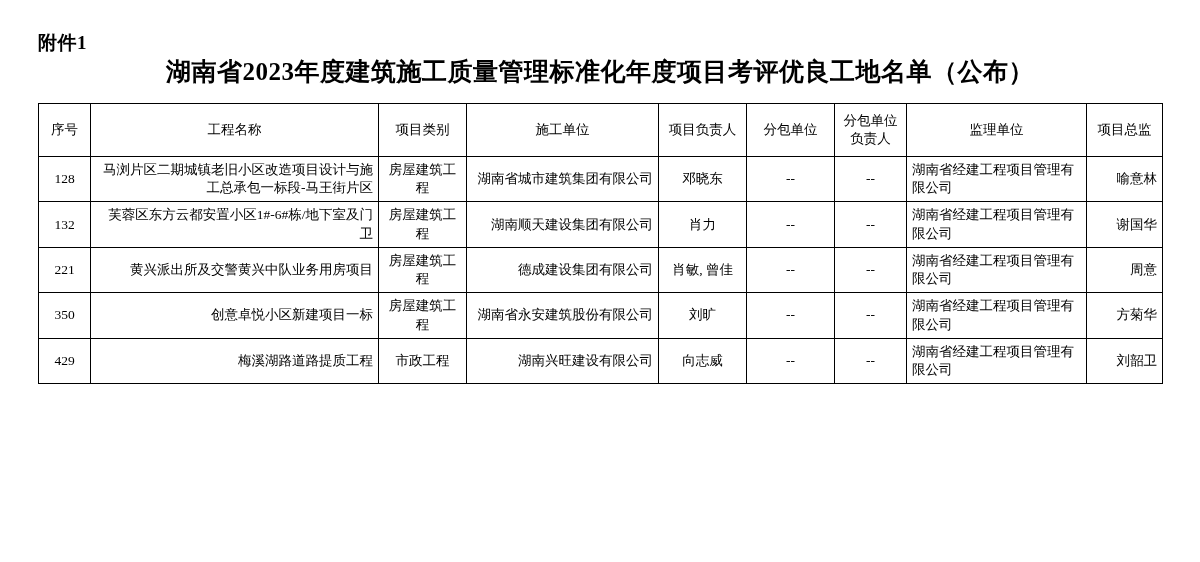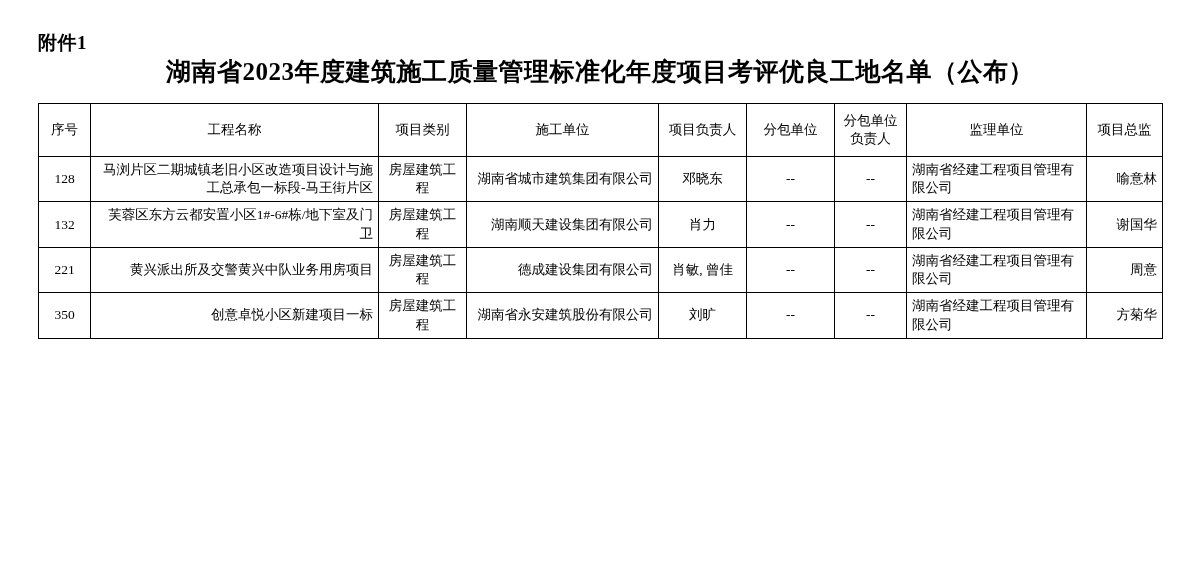--- a/index.html
+++ b/index.html
@@ -162,17 +162,28 @@
           <td class="seq">350</td>
           <td class="name">创意卓悦小区新建项目一标</td>
           <td class="type">房屋建筑工程</td>
           <td class="builder">湖南省永安建筑股份有限公司</td>
           <td class="leader">刘旷</td>
           <td class="sub">--</td>
           <td class="subhead">--</td>
           <td class="super">湖南省经建工程项目管理有限公司</td>
           <td class="chief">方菊华</td>
         </tr>
+        <tr>
+          <td class="seq">429</td>
+          <td class="name">梅溪湖路道路提质工程</td>
+          <td class="type">市政工程</td>
+          <td class="builder">湖南兴旺建设有限公司</td>
+          <td class="leader">向志威</td>
+          <td class="sub">--</td>
+          <td class="subhead">--</td>
+          <td class="super">湖南省经建工程项目管理有限公司</td>
+          <td class="chief">刘韶卫</td>
+        </tr>
       </tbody>
     </table>
   </div>
 
 </div>
 
 </body></html>

